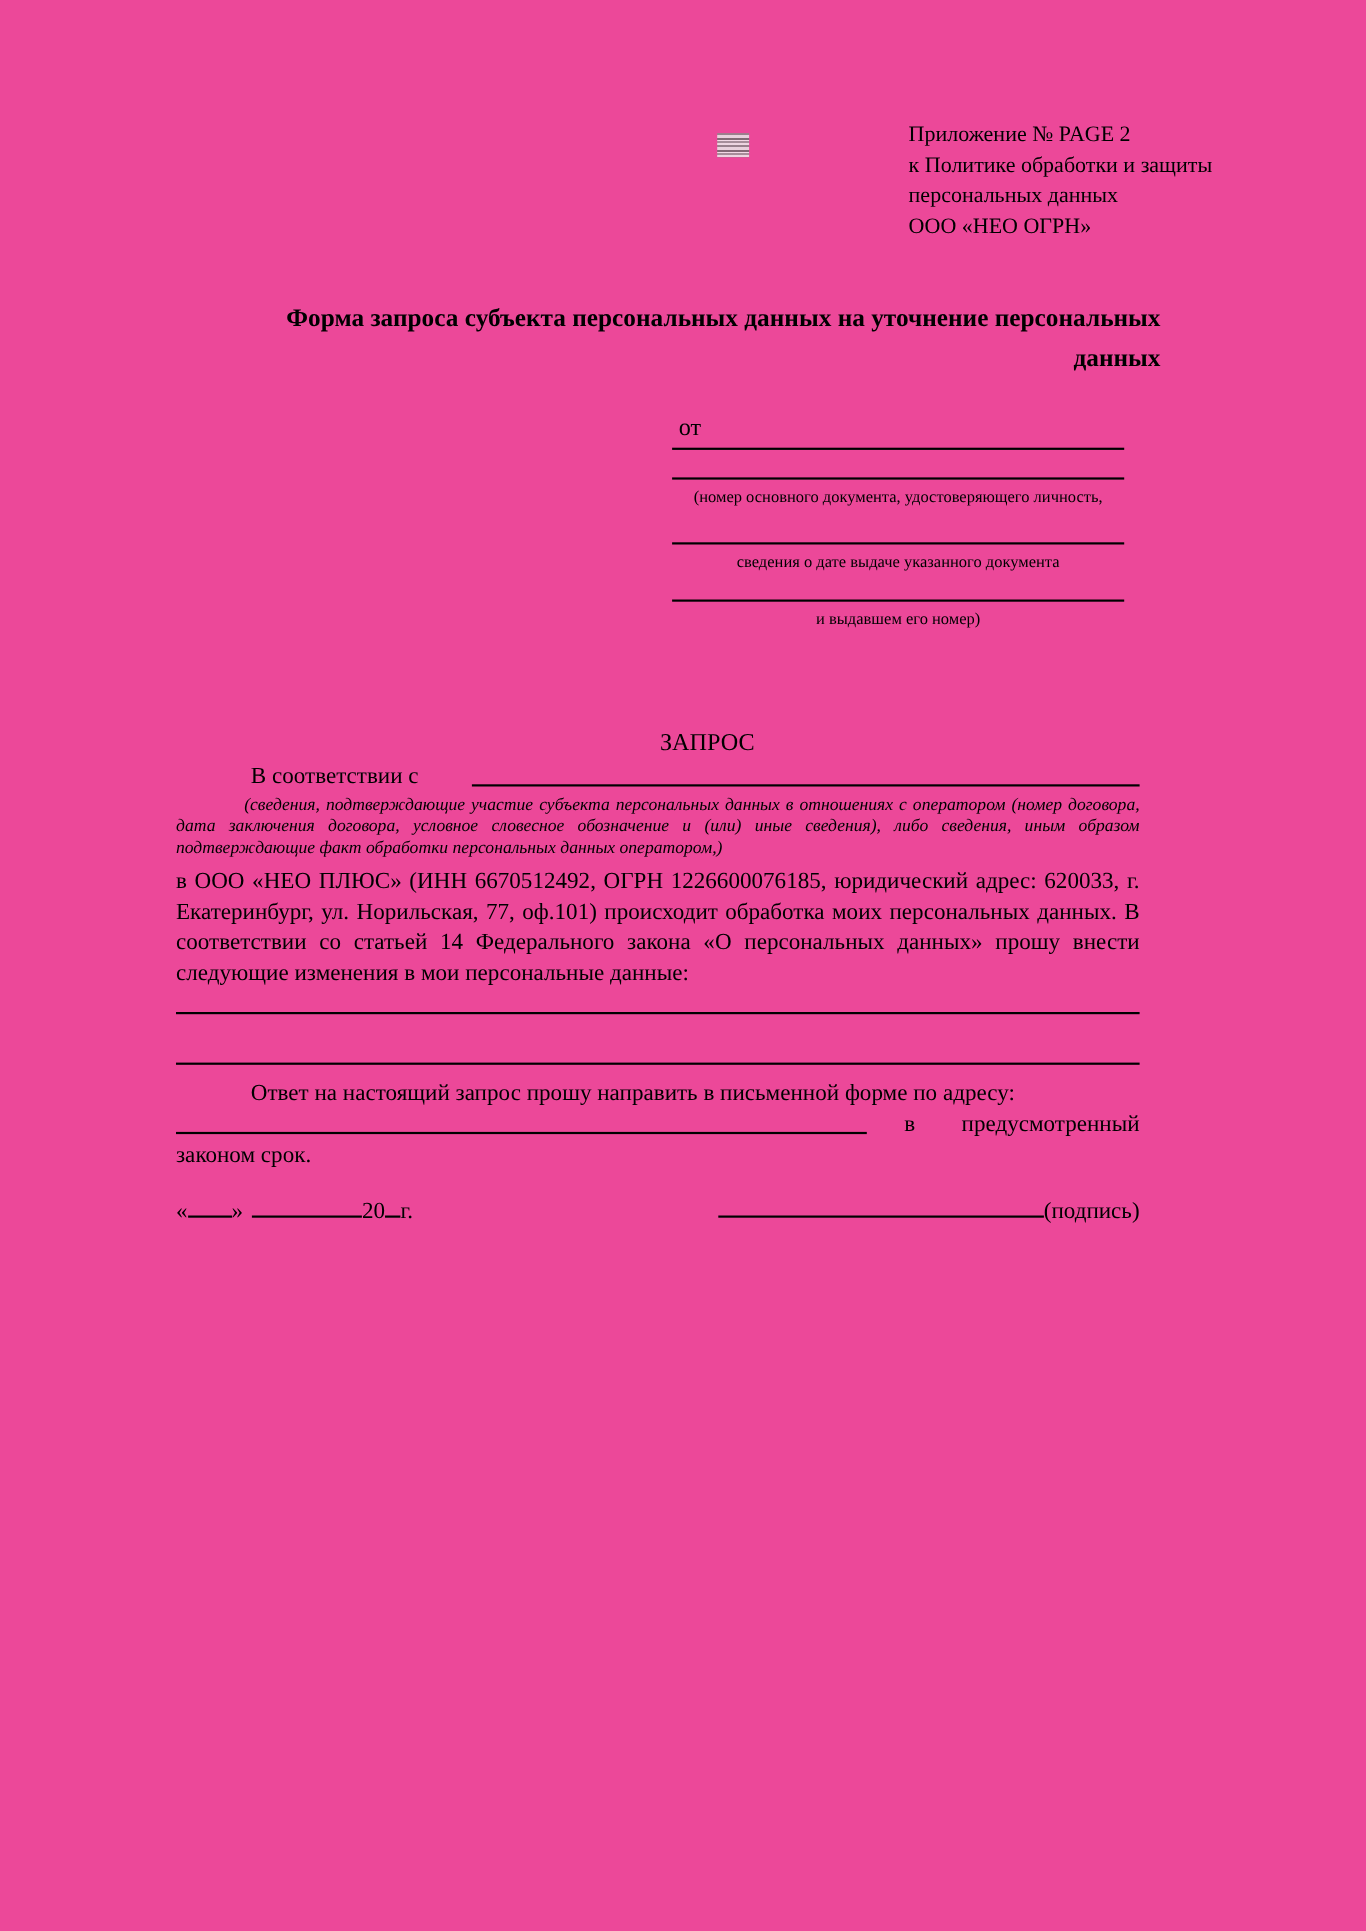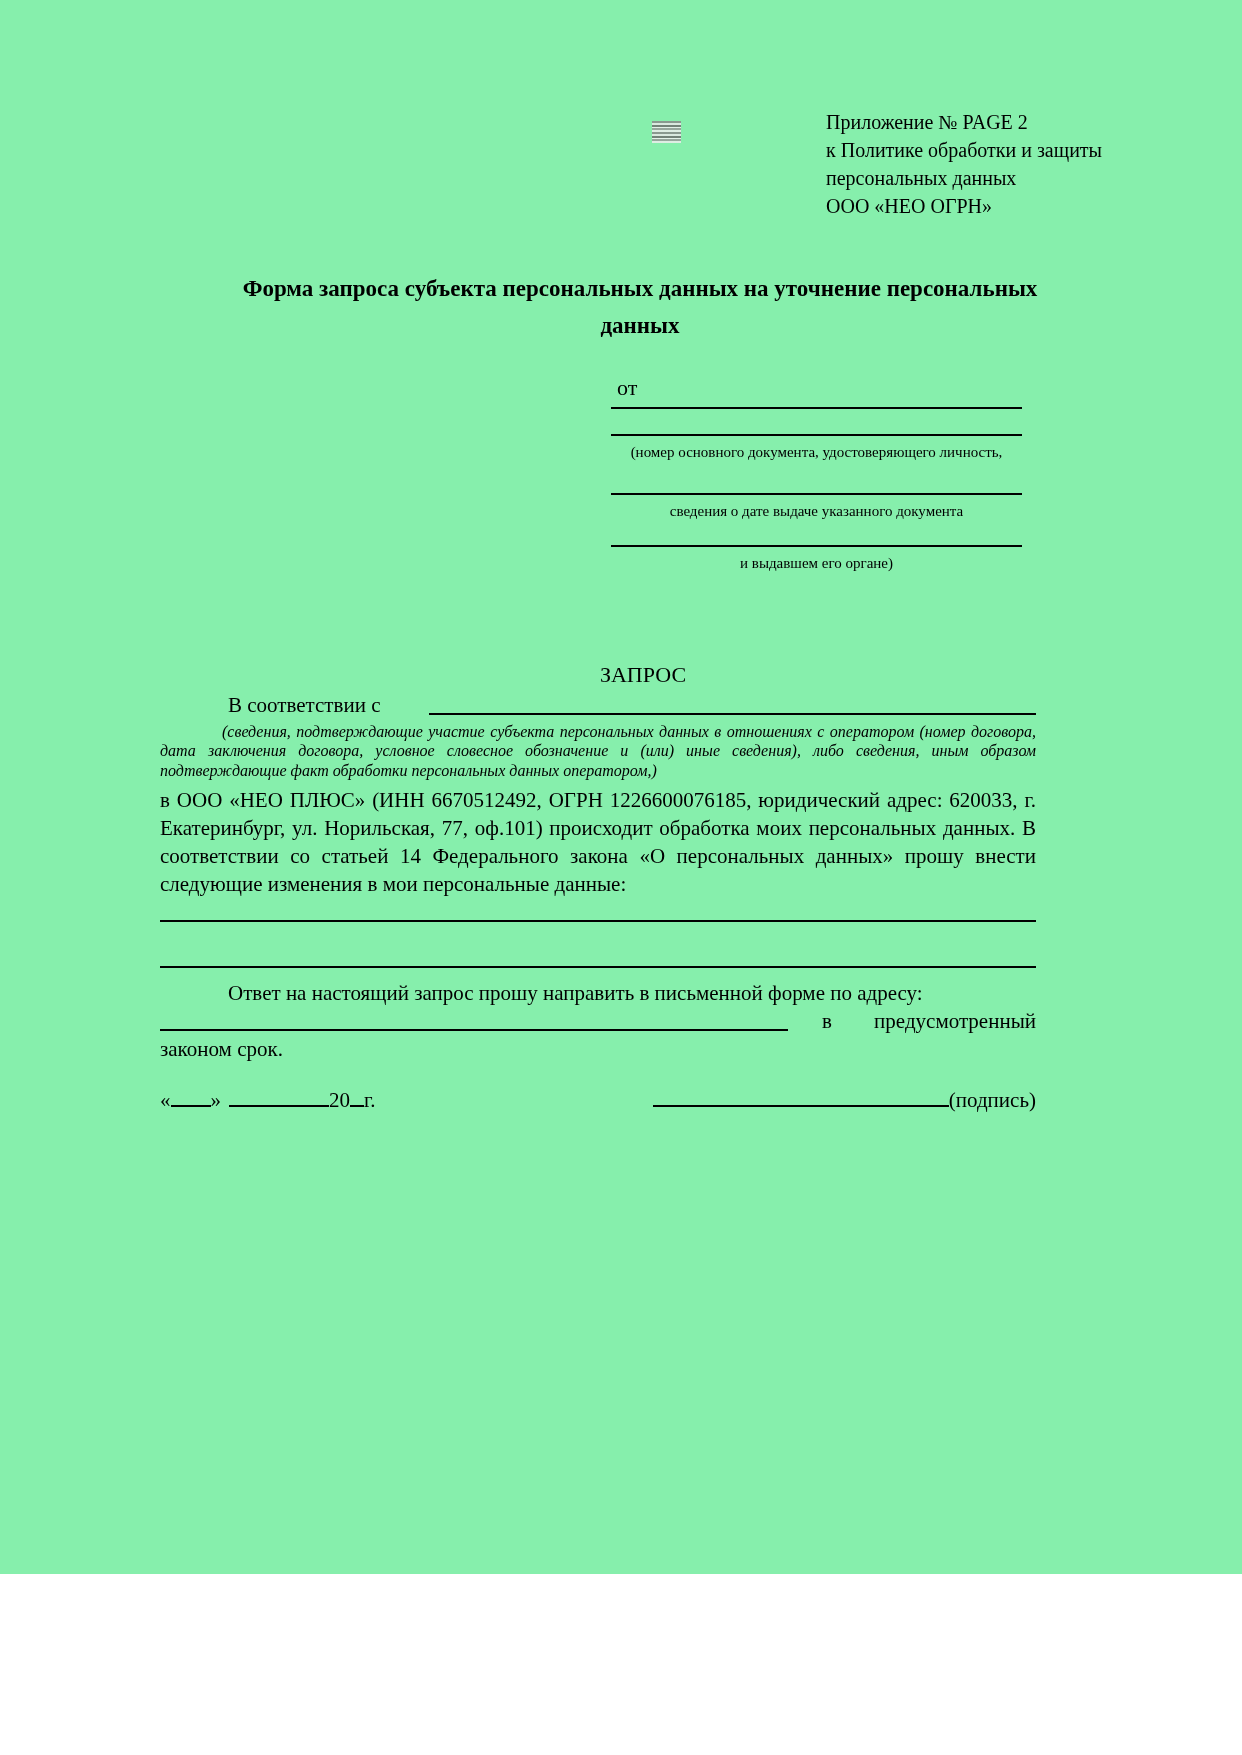--- a/index.html
+++ b/index.html
@@ -1,20 +1,20 @@
 <!DOCTYPE html>
 <html lang="ru"><head>
 <meta charset="utf-8">
 <style>
   html,body{margin:0;padding:0;background:#ffffff;}
   .page{
     position:relative;
     width:1242px;
-    height:1574px;
-    background:#86efac;
+    height:1755px;
+    background:#ec4899;
     color:#000000;
     font-family:"Liberation Serif","DejaVu Serif",serif;
     overflow:hidden;
   }
   
   .obj-icon{
     position:absolute;
     left:652px; top:121px;
     width:29px; height:22px;
     background:
@@ -30,21 +30,21 @@
     width:330px;
     font-size:20px;
     line-height:28px;
     white-space:nowrap;
   }
   .form-title{
     position:absolute;
     left:175px; top:270px;
     width:830px;
     padding-left:50px;
-    text-align:center;
+    text-align:right;
     font-weight:bold;
     font-size:23px;
     line-height:37px;
   }
   .addressee{
     position:absolute;
     left:590px; top:369px;
     width:434px;
     font-size:22px;
     line-height:28px;
@@ -143,21 +143,21 @@
       <div class="field f2">
         <div class="blank-line"></div>
         <div class="caption">(номер основного документа, удостоверяющего личность,</div>
       </div>
       <div class="field f3">
         <div class="blank-line"></div>
         <div class="caption">сведения о дате выдаче указанного документа</div>
       </div>
       <div class="field f4">
         <div class="blank-line"></div>
-        <div class="caption">и выдавшем его органе)</div>
+        <div class="caption">и выдавшем его номер)</div>
       </div>
     </div>
   </div>
 
   <div class="main">
 
     <div class="zapros">ЗАПРОС</div>
 
     <div class="lead">
       <span class="lead-label">В соответствии с</span>

